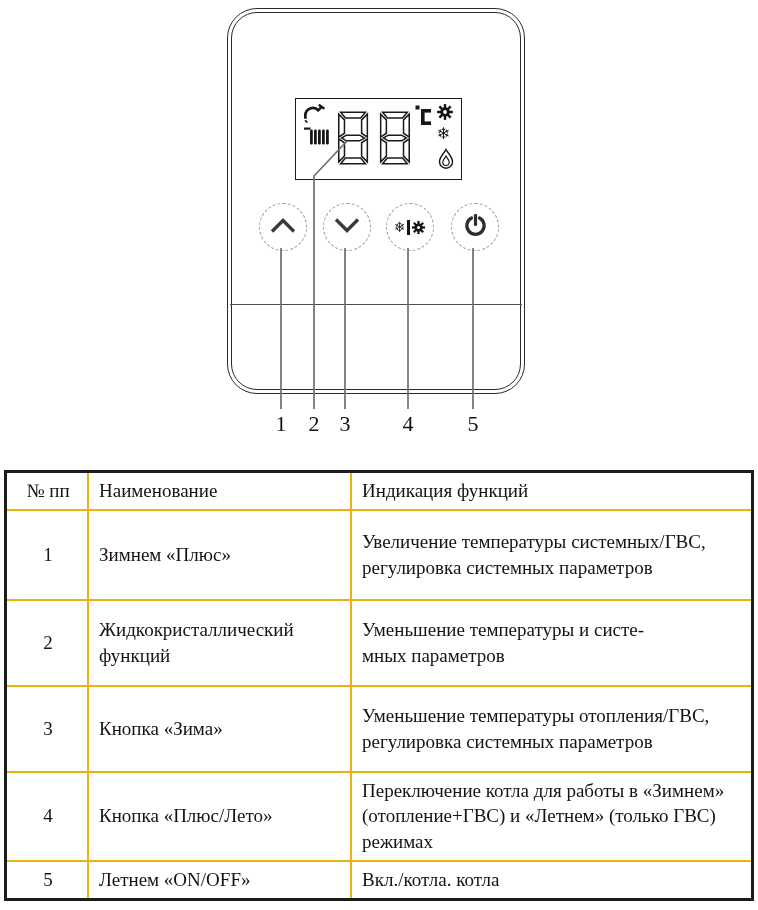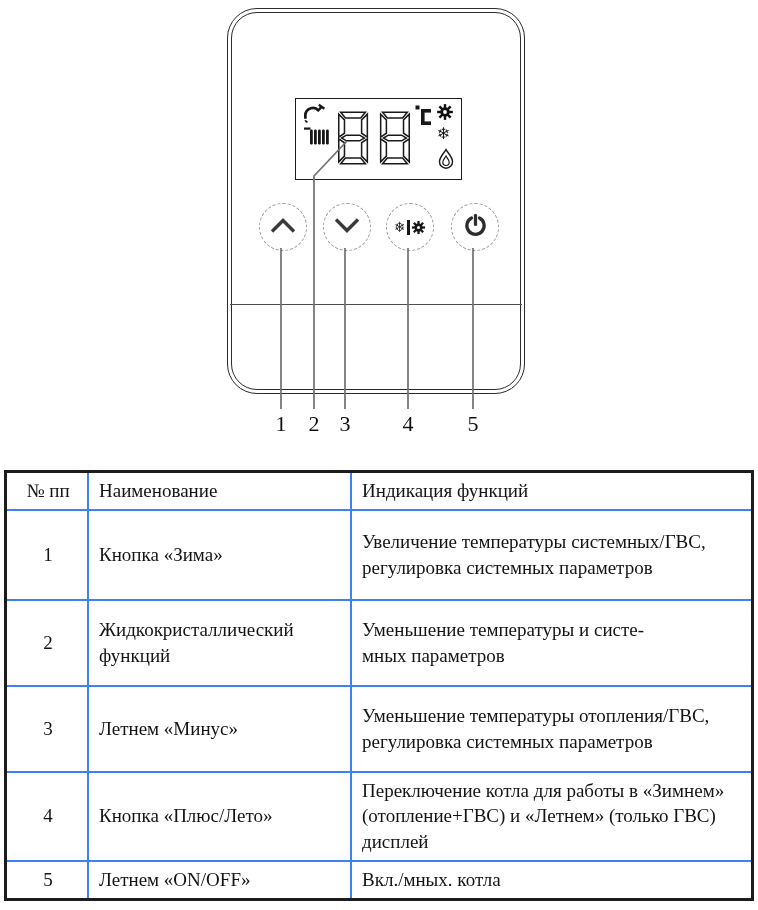--- a/index.html
+++ b/index.html
@@ -27,21 +27,21 @@
   .btn-ws .flake{font-family:"DejaVu Sans",sans-serif;font-size:14px;font-weight:bold;color:#171717;line-height:1;}
   .btn-ws .bar{width:2.4px;height:15px;background:#171717;}
 
   .leaders{position:absolute;left:0;top:0;pointer-events:none;}
   .callout{position:absolute;top:411px;width:24px;text-align:center;
            font-size:22px;color:#111;}
 
   
   .func-table{position:absolute;left:4px;top:470px;width:750px;border-collapse:collapse;
               font-size:19px;color:#141414;}
-  .func-table td,.func-table th{border:2px solid #3b82f6;vertical-align:middle;
+  .func-table td,.func-table th{border:2px solid #eab308;vertical-align:middle;
               font-weight:normal;text-align:left;padding:4px 8px 4px 10px;}
   .func-table{border:3px solid #1c1c1c;}
   .col-num{width:62px;text-align:center !important;}
   .col-name{width:243px;margin-left:15px;}
   .cell-pre{white-space:pre-line;line-height:1.35;}
   .row-h{height:38px;}
   .row-1{height:90px;}
   .row-2{height:86px;}
   .row-3{height:86px;}
   .row-4{height:89px;}
@@ -199,45 +199,45 @@
 
   <table class="func-table">
     <tbody>
         <tr class="row-h">
       <th class="col-num">№ пп</th>
       <th class="col-name">Наименование</th>
       <th>Индикация функций</th>
     </tr>
     <tr class="row-1">
       <td class="col-num">1</td>
-      <td class="cell-pre">Кнопка «Зима»</td>
+      <td class="cell-pre">Зимнем «Плюс»</td>
       <td class="cell-pre">Увеличение температуры системных/ГВС,
 регулировка системных параметров</td>
     </tr>
     <tr class="row-2">
       <td class="col-num">2</td>
       <td class="cell-pre">Жидкокристаллический
 функций</td>
       <td class="cell-pre">Уменьшение температуры и систе-
 мных параметров</td>
     </tr>
     <tr class="row-3">
       <td class="col-num">3</td>
-      <td class="cell-pre">Летнем «Минус»</td>
+      <td class="cell-pre">Кнопка «Зима»</td>
       <td class="cell-pre">Уменьшение температуры отопления/ГВС,
 регулировка системных параметров</td>
     </tr>
     <tr class="row-4">
       <td class="col-num">4</td>
       <td class="cell-pre">Кнопка «Плюс/Лето»</td>
       <td class="cell-pre">Переключение котла для работы в «Зимнем»
 (отопление+ГВС) и «Летнем» (только ГВС)
-дисплей</td>
+режимах</td>
     </tr>
     <tr class="row-5">
       <td class="col-num">5</td>
       <td class="cell-pre">Летнем «ON/OFF»</td>
-      <td class="cell-pre">Вкл./мных. котла</td>
+      <td class="cell-pre">Вкл./котла. котла</td>
     </tr>
   </tbody>
     </table>
 
 </div>
 
 </body></html>

